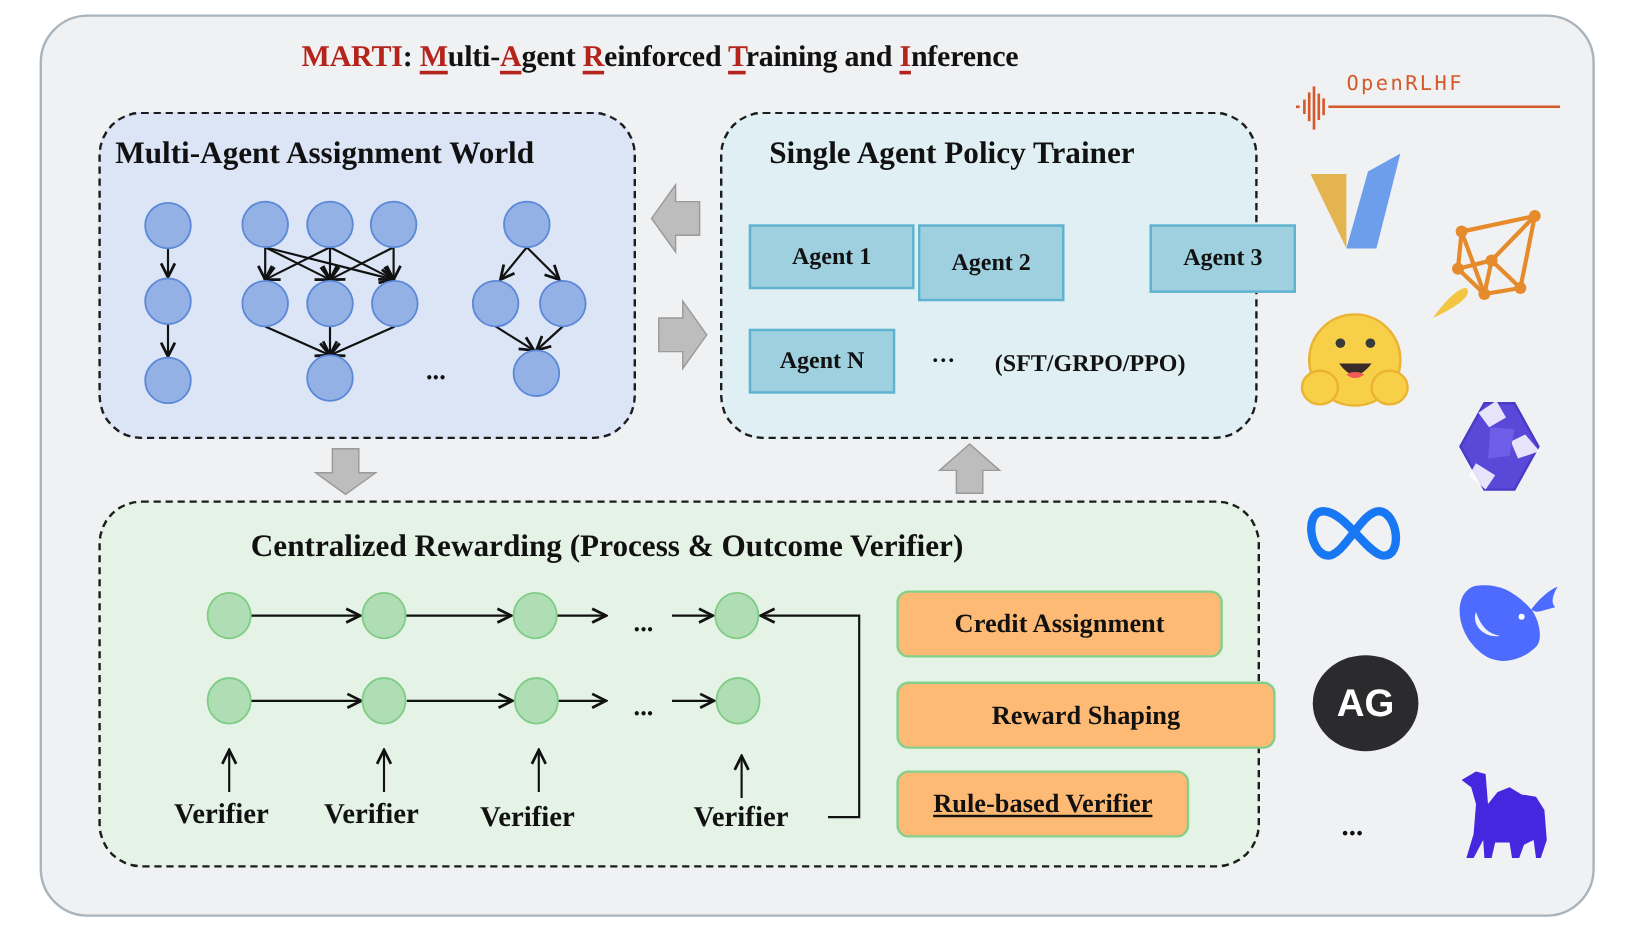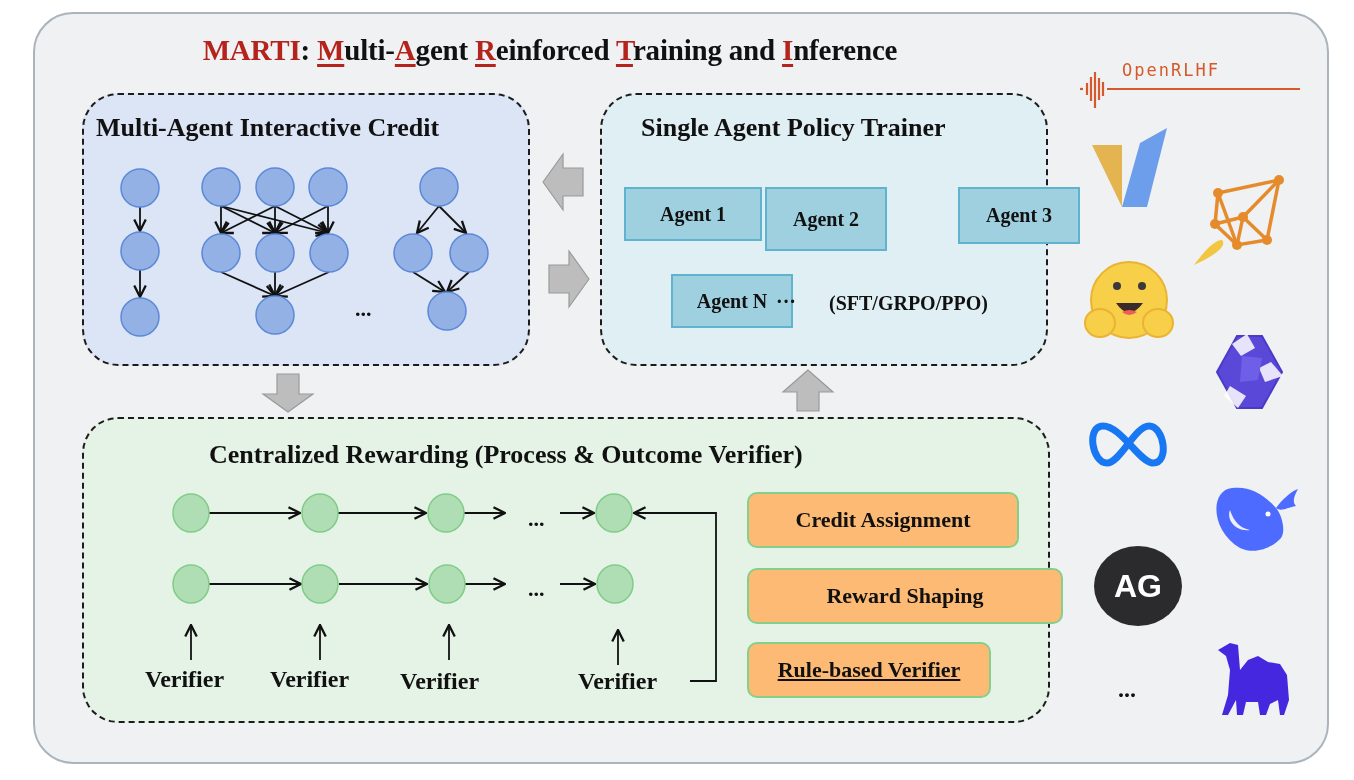--- a/index.html
+++ b/index.html
@@ -1,18 +1,18 @@
 <!DOCTYPE html>
 <html><head>
 <meta charset="utf-8">
 <style>
   html,body{margin:0;padding:0;background:#ffffff;}
   body{width:1354px;height:780px;position:relative;overflow:hidden;font-family:"Liberation Serif","DejaVu Serif",serif;}
   .frame{position:absolute;left:33px;top:12px;width:1296px;height:752px;background:#f0f1f3;border:2px solid #a9b4bc;border-radius:40px;box-sizing:border-box;}
-  .title{position:absolute;left:140px;top:34px;width:820px;text-align:center;font-size:29px;font-weight:bold;color:#111;white-space:nowrap;letter-spacing:-0.2px;}
+  .title{position:absolute;left:140px;top:34px;width:820px;text-align:center;font-size:25px;font-weight:bold;color:#111;white-space:nowrap;letter-spacing:-0.2px;}
   .title .red{color:#b5241c;}
   .title .ul{color:#b5241c;text-decoration:underline;text-decoration-thickness:3px;text-underline-offset:4px;}
   .panel{position:absolute;box-sizing:border-box;border:2px dashed #1c1c1c;border-radius:36px;}
   .p-world{left:82px;top:93px;width:448px;height:273px;background:#dce5f5;}
   .p-trainer{left:600px;top:93px;width:448px;height:273px;background:#dfeff4;}
   .p-reward{left:82px;top:417px;width:968px;height:306px;background:#e4f3e6;}
   .ptitle{position:absolute;font-size:26px;font-weight:bold;color:#111;white-space:nowrap;}
   .agent{position:absolute;box-sizing:border-box;background:#9fd0e0;border:2px solid #5fb3cf;font-size:20px;font-weight:bold;color:#111;display:flex;align-items:center;justify-content:center;}
   .gbox{position:absolute;box-sizing:border-box;background:#fdba74;border:2px solid #86cf8b;border-radius:10px;font-size:22px;font-weight:bold;color:#111;display:flex;align-items:center;justify-content:center;white-space:nowrap;}
   .txt{position:absolute;font-weight:bold;color:#111;white-space:nowrap;}
@@ -26,28 +26,28 @@
 <div class="frame"></div>
 
 <div class="title">
   <span class="red">MARTI</span><span>: </span><span class="ul">M</span><span>ulti-</span><span class="ul">A</span><span>gent </span><span class="ul">R</span><span>einforced </span><span class="ul">T</span><span>raining and </span><span class="ul">I</span><span>nference</span>
 </div>
 
 <div class="panel p-world"></div>
 <div class="panel p-trainer"></div>
 <div class="panel p-reward"></div>
 
-<div class="ptitle" style="left:96px;top:113px;">Multi-Agent Interactive Credit</div>
+<div class="ptitle" style="left:96px;top:113px;">Multi-Agent Assignment World</div>
 <div class="ptitle" style="left:641px;top:113px;">Single Agent Policy Trainer</div>
 <div class="ptitle" style="left:209px;top:440px;">Centralized Rewarding (Process &amp; Outcome Verifier)</div>
 
 <div class="agent" style="left:624px;top:187px;width:138px;height:54px;">Agent 1</div>
 <div class="agent" style="left:765px;top:187px;width:122px;height:64px;">Agent 2</div>
 <div class="agent" style="left:958px;top:187px;width:122px;height:57px;">Agent 3</div>
-<div class="agent" style="left:624px;top:274px;width:122px;height:54px;margin-left:47px;">Agent N</div>
+<div class="agent" style="left:624px;top:274px;width:122px;height:54px;">Agent N</div>
 <div class="txt" style="left:776px;top:290px;font-size:20px;">···</div>
 <div class="txt" style="left:829px;top:292px;font-size:20px;">(SFT/GRPO/PPO)</div>
 
 <div class="gbox" style="left:747px;top:492px;width:272px;height:56px;">Credit Assignment</div>
 <div class="gbox" style="left:747px;top:568px;width:316px;height:56px;">Reward Shaping</div>
 <div class="gbox" style="left:747px;top:642px;width:244px;height:56px;text-decoration:underline;">Rule-based Verifier</div>
 
 <div class="txt" style="left:145px;top:666px;font-size:24px;">Verifier</div>
 <div class="txt" style="left:270px;top:666px;font-size:24px;">Verifier</div>
 <div class="txt" style="left:400px;top:668px;font-size:24px;">Verifier</div>

